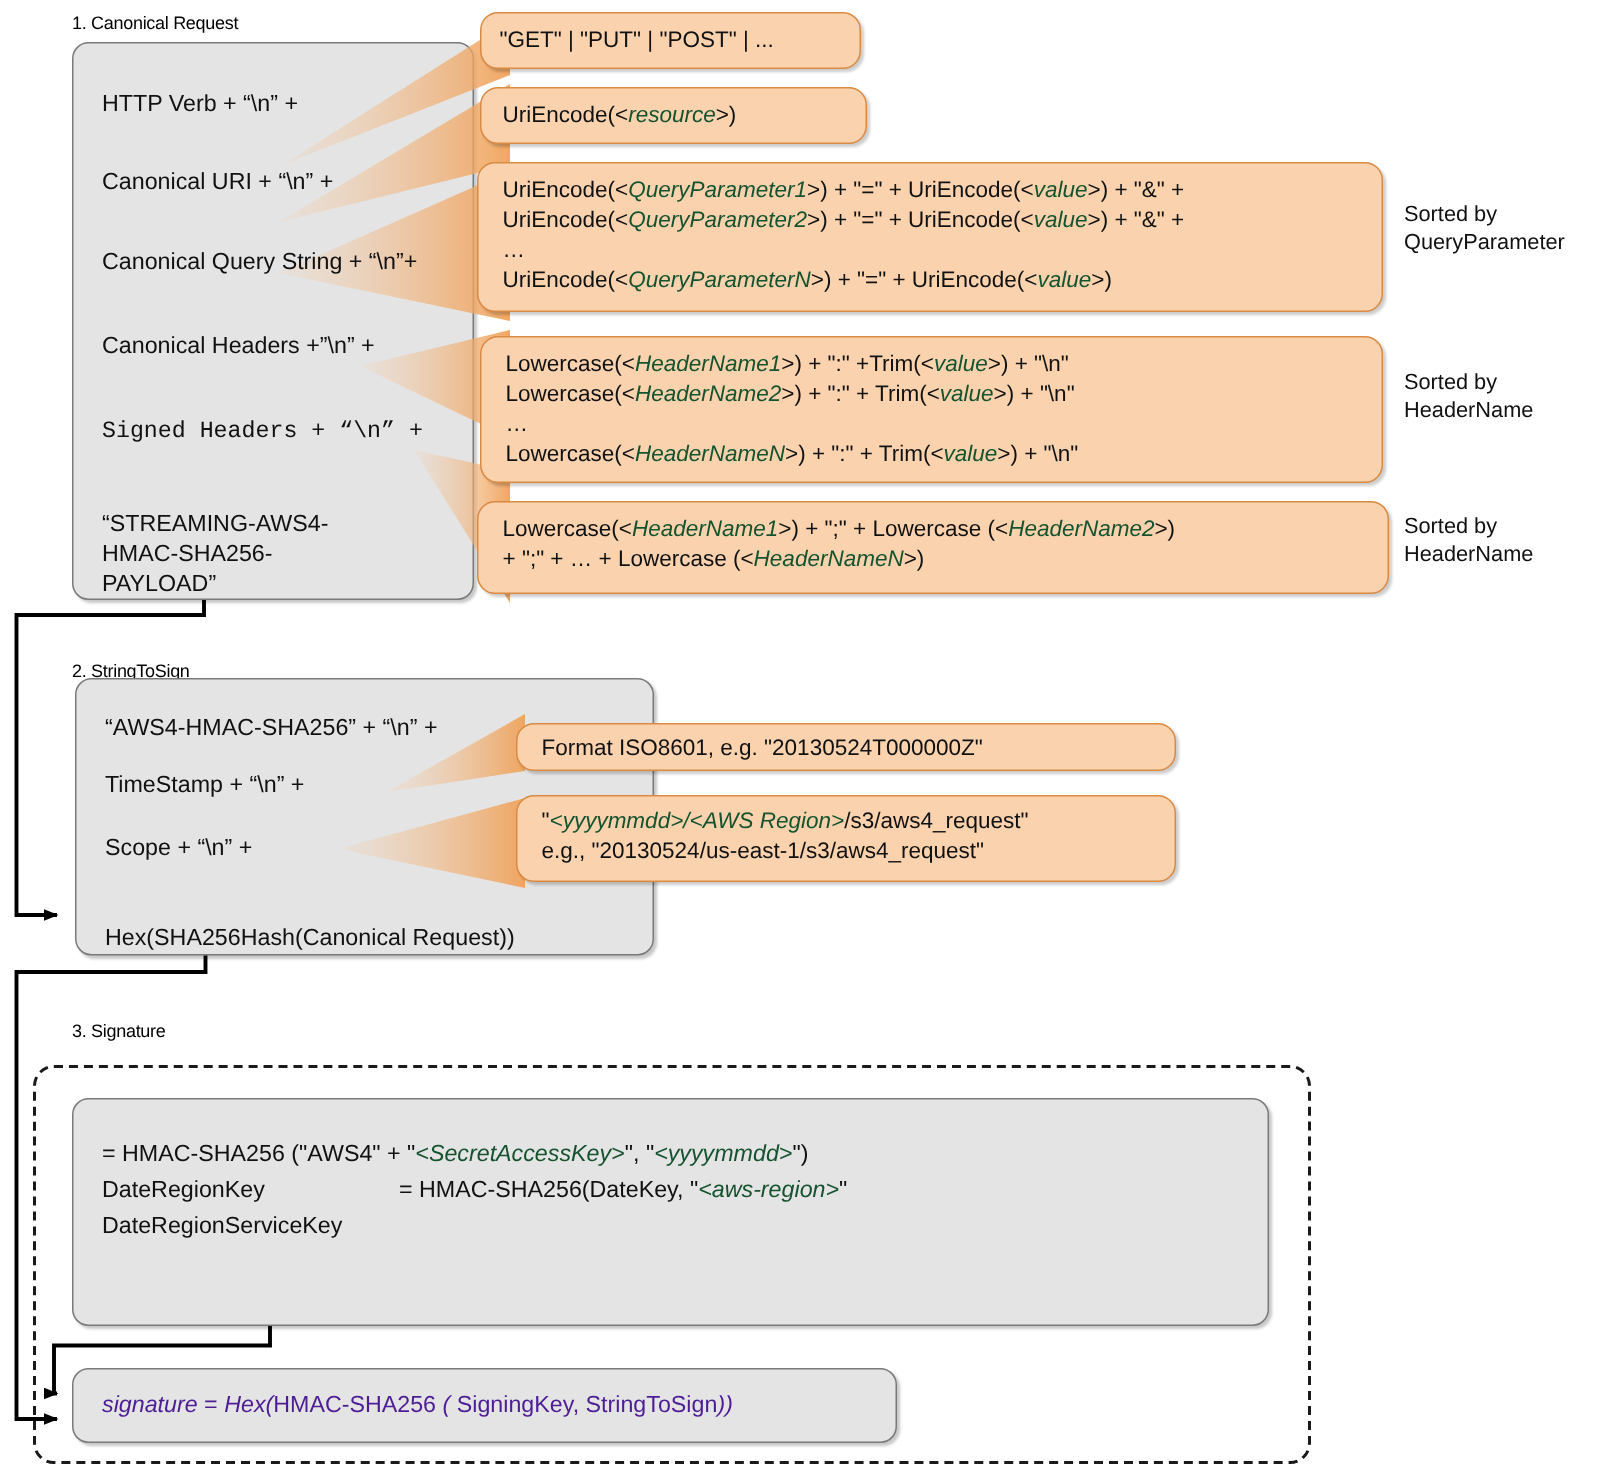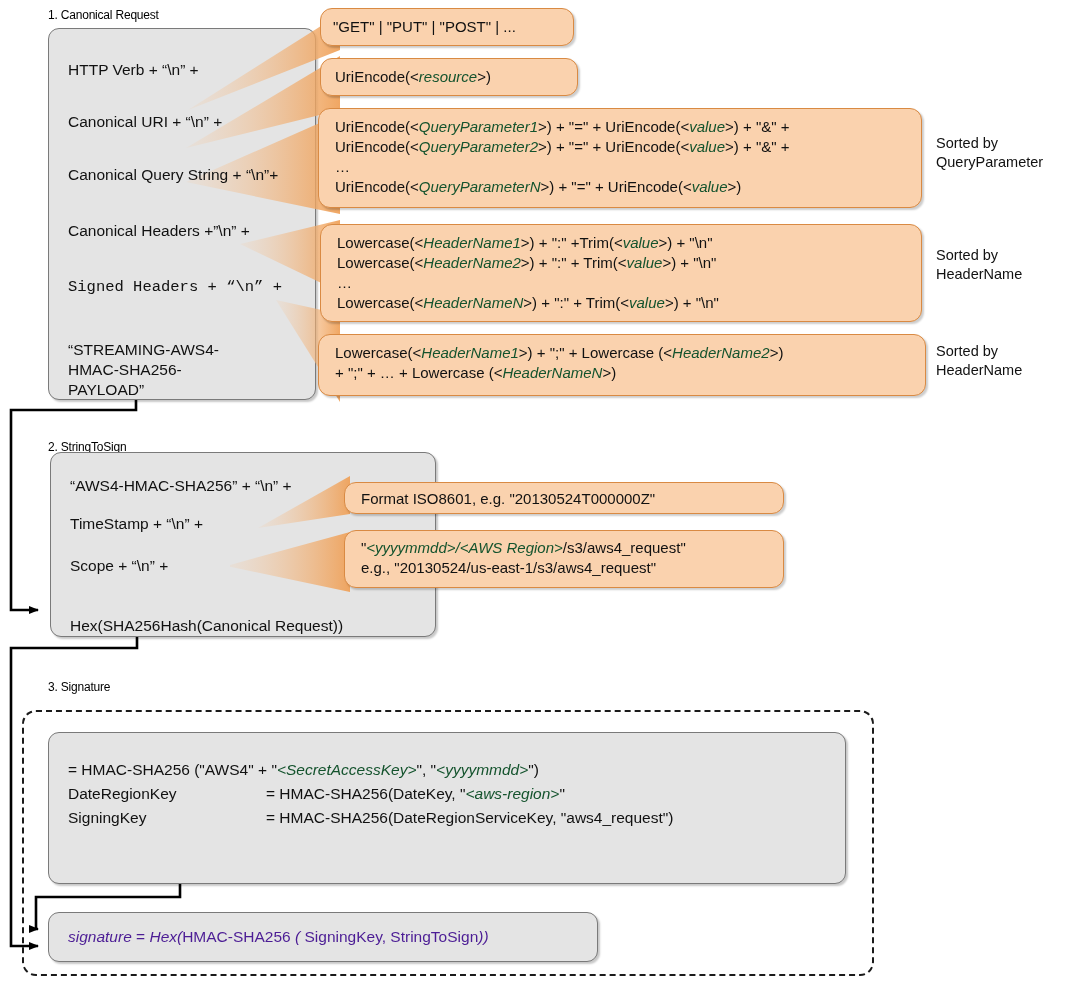--- a/index.html
+++ b/index.html
@@ -171,24 +171,21 @@
 
   <div class="keytbl" id="keytbl" style="left:68px;top:758px;">
       <div class="row">
         <span class="v"><span>= HMAC-SHA256 ("AWS4" + "</span><span class="rd">&lt;SecretAccessKey&gt;</span><span>", "</span><span class="rd">&lt;yyyymmdd&gt;</span><span>")</span></span>
       </div>
       <div class="row">
         <span class="k">DateRegionKey</span>
         <span class="v"><span>= HMAC-SHA256(DateKey, "</span><span class="rd">&lt;aws-region&gt;</span><span>"</span></span>
       </div>
       <div class="row">
-      </div>
-      <div class="row">
-        <span class="k">SigningKey</span>
-        <span class="v"><span>= HMAC-SHA256(DateRegionServiceKey, "aws4_request")</span></span>
+        <span class="k">DateRegionServiceKey</span>
       </div>
     </div>
 
   <div class="graybox" id="box4" style="left:48px;top:912px;width:550px;height:50px;"></div>
   <div class="sigline" id="sigline" style="left:68px;top:928px;"><i>signature</i><span> =  </span><i>Hex(</i><span>HMAC-SHA256 </span><i>(</i><span> SigningKey, StringToSign</span><i>))</i></div>
 
   <svg class="wires" viewBox="0 0 1068 986">
     <defs>
       <marker id="arw" markerWidth="10" markerHeight="8" refX="9" refY="4" orient="auto" markerUnits="userSpaceOnUse">
         <path d="M0,0 L10,4 L0,8 z" fill="#000"></path>

